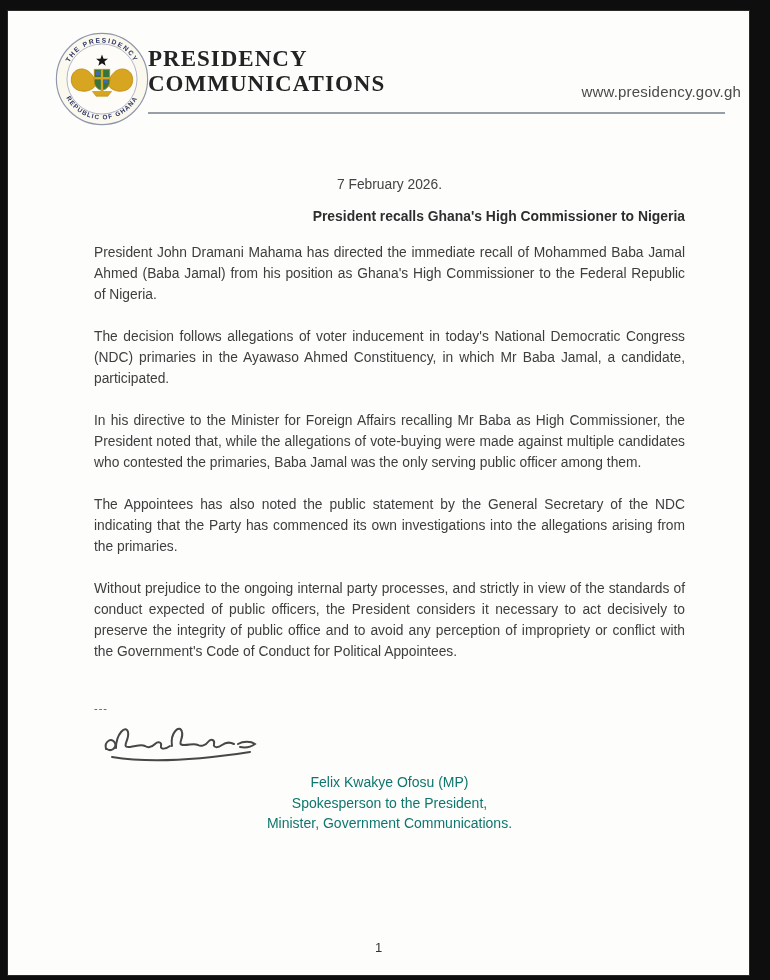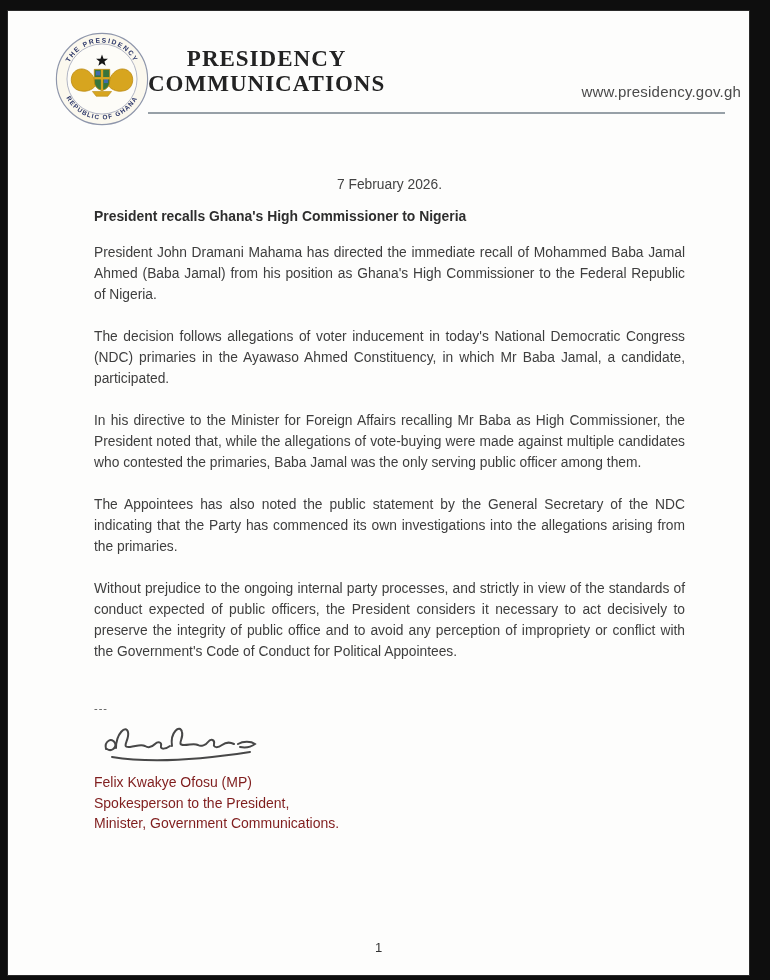--- a/index.html
+++ b/index.html
@@ -15,21 +15,21 @@
     border:1px solid #2a2a2a;
     overflow:hidden;
   }
   
   .header{position:relative;height:128px;}
   .seal{position:absolute;left:46px;top:20px;width:96px;height:96px;}
   .org{
     position:absolute;left:140px;top:36px;
     font-family:"Liberation Serif", serif;
     font-weight:bold;font-size:23px;line-height:1.08;
-    letter-spacing:1px;color:#232323;text-align:center;
+    letter-spacing:1px;color:#232323;
   }
   .site{
     position:absolute;right:8px;top:72px;
     font-size:15px;color:#4a4a4a;letter-spacing:.2px;
   }
   .rule{
     position:absolute;left:140px;right:24px;top:101px;height:2px;
     background:#97a0a7;
   }
   
@@ -37,32 +37,32 @@
     padding:0 64px 0 86px;
     color:#3d3d3d;
   }
   .date{
     margin-top:38px;
     text-align:center;
     font-size:13.8px;color:#434343;
   }
   .title{
     margin-top:16px;margin-bottom:18px;
-    text-align:left;font-weight:bold;font-size:13.9px;color:#2e2e2e;
+    text-align:right;font-weight:bold;font-size:13.9px;color:#2e2e2e;
   }
   .para{
     margin:8px 0 21px 0;
     font-size:13.8px;line-height:21px;
     text-align:justify;color:#3e3e3e;
   }
   
   .sig-block{margin-top:40px;}
   .sig-divider{font-size:11px;color:#555;letter-spacing:1px;}
   .signature{display:block;margin:2px 0 6px 6px;width:188px;height:50px;}
-  .sig-line{font-size:14px;line-height:20.5px;color:#7f1d1d;}
+  .sig-line{font-size:14px;line-height:20.5px;color:#0f766e;text-align:center;}
   
   .page-number{
     position:absolute;left:0;right:0;bottom:20px;
     text-align:center;font-size:13px;color:#333;
   }
 </style>
 </head>
 <body>
 
 <div class="page">

